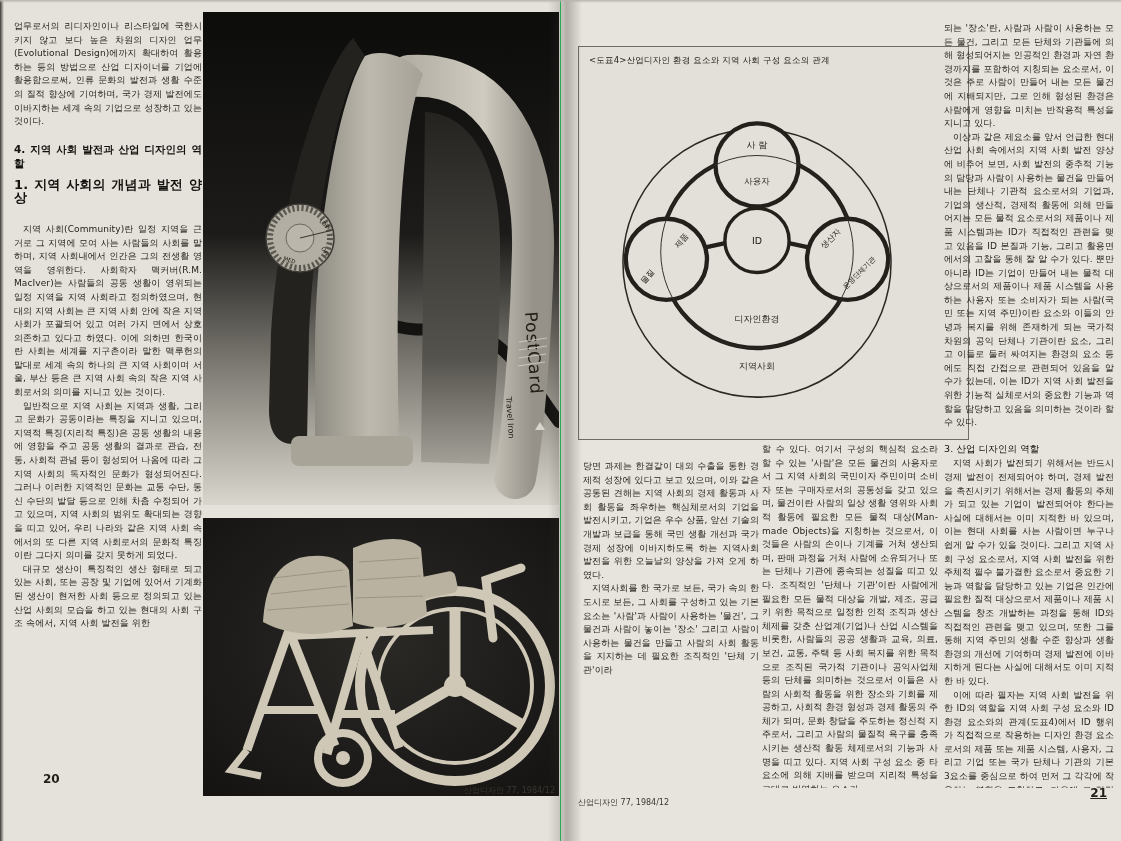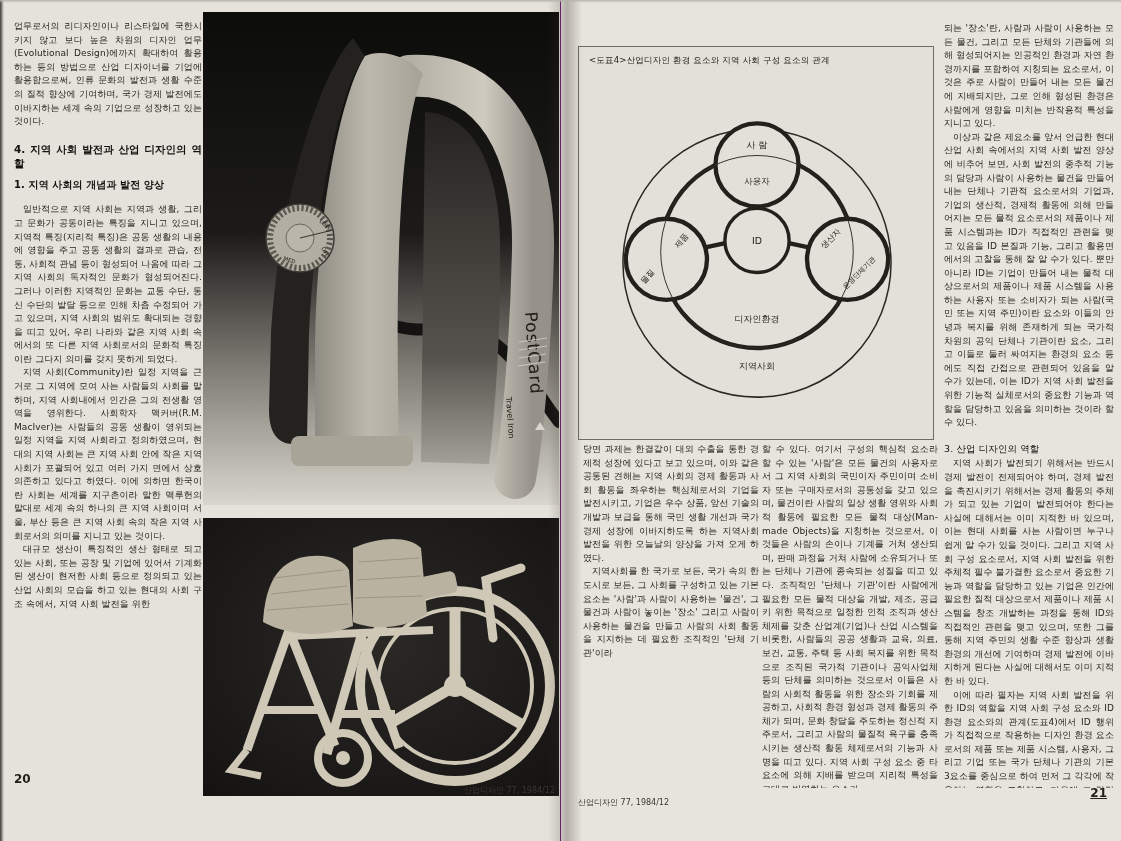--- a/index.html
+++ b/index.html
@@ -2,72 +2,72 @@
 <html><head>
 <meta charset="utf-8">
 <style>
   html,body{margin:0;padding:0;}
   body{
     width:1121px;height:841px;overflow:hidden;
     background:#8f8d87;
     font-family:"DejaVu Sans",sans-serif;
     color:#26231e;
   }
-  .spread{position:relative;width:1121px;height:841px;background:#701a75;}
+  .spread{position:relative;width:1121px;height:841px;background:#22c55e;}
   .edge-left{position:absolute;left:0;top:0;width:4px;height:100%;background:linear-gradient(90deg,#3a3935,#e6e3dc);}
   .edge-top{position:absolute;left:0;top:0;width:100%;height:3px;background:linear-gradient(180deg,#b7b4ad,rgba(230,227,220,0));}
   .gutter{position:absolute;left:548px;top:0;width:34px;height:100%;
     background:linear-gradient(90deg,rgba(0,0,0,0) 0%,rgba(60,55,48,.22) 45%,rgba(60,55,48,.30) 55%,rgba(0,0,0,0) 100%);}
   .page{position:absolute;top:0;height:841px;}
   .page-left{left:0;width:560px;background:#e5e2db;}
   .page-right{left:561px;width:560px;background:#e7e4dd;}
 
   
   .col{position:absolute;text-align:justify;font-size:9px;line-height:13.6px;overflow:hidden;letter-spacing:.1px;}
   .col p{margin:0;}
   .col p.ind{text-indent:1em;}
   h2.sec{font-size:10.5px;line-height:14px;margin:13px 0 8px 0;font-weight:bold;color:#14120f;letter-spacing:0;}
-  h3.sub{font-size:10px;line-height:13.6px;margin:0 0 12px 0;font-weight:bold;color:#14120f;}
+  h3.sub{font-size:13px;line-height:13.6px;margin:0 0 18px 0;font-weight:bold;color:#14120f;}
   h3.sub2{font-size:9.5px;line-height:13.6px;margin:12px 0 2px 0;font-weight:normal;color:#14120f;}
   .folio{position:absolute;font-size:8px;color:#3a372f;}
-  .pnum{font-size:12px;font-weight:bold;color:#23201a;}
+  .pnum{font-size:12px;font-weight:bold;color:#23201a;margin-left:29px;}
 
   
   .lp-col{left:14px;top:20px;width:188px;height:794px;}
   .photos{position:absolute;left:203px;top:12px;width:356px;}
   figure{margin:0;padding:0;}
   .ph1{width:356px;height:493px;}
   .ph2{width:356px;height:278px;margin-top:13px;}
 
   
-  .dbox{position:absolute;left:17px;top:46px;width:356px;height:394px;
+  .dbox{position:absolute;left:17px;top:46px;width:391px;height:394px;
     background:#e3e0d9;border:1px solid #6f6c64;box-sizing:border-box;padding:8px 8px 0 10px;}
   .dbox .dtitle{font-size:8.5px;color:#23201a;letter-spacing:.2px;}
-  .rp-c1{left:22px;top:443px;width:176px;height:345px;}
+  .rp-c1{left:22px;top:460px;width:176px;height:345px;}
   .rp-c2{left:201px;top:443px;width:176px;height:345px;}
   .rp-c3{left:383px;top:22px;width:170px;height:766px;}
   .rp-footer{left:17px;top:797px;}
   .rp-pnum{right:14px;top:786px;text-decoration:underline;}
   .lp-pnum{left:14px;top:772px;}
   .lp-footer{left:255px;top:785px;width:300px;text-align:right;}
   svg text{fill:#23201a;}
 </style>
 </head>
 <body>
 
 <div class="spread">
 
   <div class="page page-left">
 
     <div class="col lp-col">
       <p>업무로서의 리디자인이나 리스타일에 국한시키지 않고 보다 높은 차원의 디자인 업무(Evolutional Design)에까지 확대하여 활용하는 등의 방법으로 산업 디자이너를 기업에 활용함으로써, 인류 문화의 발전과 생활 수준의 질적 향상에 기여하며, 국가 경제 발전에도 이바지하는 세계 속의 기업으로 성장하고 있는 것이다.</p>
       <h2 class="sec">4. 지역 사회 발전과 산업 디자인의 역할</h2>
       <h3 class="sub">1. 지역 사회의 개념과 발전 양상</h3>
+      <p class="ind">지역 사회(Community)란 일정 지역을 근거로 그 지역에 모여 사는 사람들의 사회를 말하며, 지역 사회내에서 인간은 그의 전생활 영역을 영위한다. 사회학자 맥커버(R.M. MacIver)는 사람들의 공동 생활이 영위되는 일정 지역을 지역 사회라고 정의하였으며, 현대의 지역 사회는 큰 지역 사회 안에 작은 지역 사회가 포괄되어 있고 여러 가지 면에서 상호 의존하고 있다고 하였다. 이에 의하면 한국이란 사회는 세계를 지구촌이라 말한 맥루헌의 말대로 세계 속의 하나의 큰 지역 사회이며 서울, 부산 등은 큰 지역 사회 속의 작은 지역 사회로서의 의미를 지니고 있는 것이다.</p>
       <p class="ind">일반적으로 지역 사회는 지역과 생활, 그리고 문화가 공동이라는 특징을 지니고 있으며, 지역적 특징(지리적 특징)은 공동 생활의 내용에 영향을 주고 공동 생활의 결과로 관습, 전통, 사회적 관념 등이 형성되어 나옴에 따라 그 지역 사회의 독자적인 문화가 형성되어진다. 그러나 이러한 지역적인 문화는 교통 수단, 통신 수단의 발달 등으로 인해 차츰 수정되어 가고 있으며, 지역 사회의 범위도 확대되는 경향을 띠고 있어, 우리 나라와 같은 지역 사회 속에서의 또 다른 지역 사회로서의 문화적 특징이란 그다지 의미를 갖지 못하게 되었다.</p>
-      <p class="ind">지역 사회(Community)란 일정 지역을 근거로 그 지역에 모여 사는 사람들의 사회를 말하며, 지역 사회내에서 인간은 그의 전생활 영역을 영위한다. 사회학자 맥커버(R.M. MacIver)는 사람들의 공동 생활이 영위되는 일정 지역을 지역 사회라고 정의하였으며, 현대의 지역 사회는 큰 지역 사회 안에 작은 지역 사회가 포괄되어 있고 여러 가지 면에서 상호 의존하고 있다고 하였다. 이에 의하면 한국이란 사회는 세계를 지구촌이라 말한 맥루헌의 말대로 세계 속의 하나의 큰 지역 사회이며 서울, 부산 등은 큰 지역 사회 속의 작은 지역 사회로서의 의미를 지니고 있는 것이다.</p>
       <p class="ind">대규모 생산이 특징적인 생산 형태로 되고 있는 사회, 또는 공장 및 기업에 있어서 기계화된 생산이 현저한 사회 등으로 정의되고 있는 산업 사회의 모습을 하고 있는 현대의 사회 구조 속에서, 지역 사회 발전을 위한</p>
     </div>
 
     <div class="photos">
 
       <figure class="ph1">
         <svg width="356" height="493" viewBox="0 0 356 493">
           <defs>
             <linearGradient id="bg1" x1="0" y1="0" x2="0" y2="1">
               <stop offset="0" stop-color="#0c0c0b"></stop>

